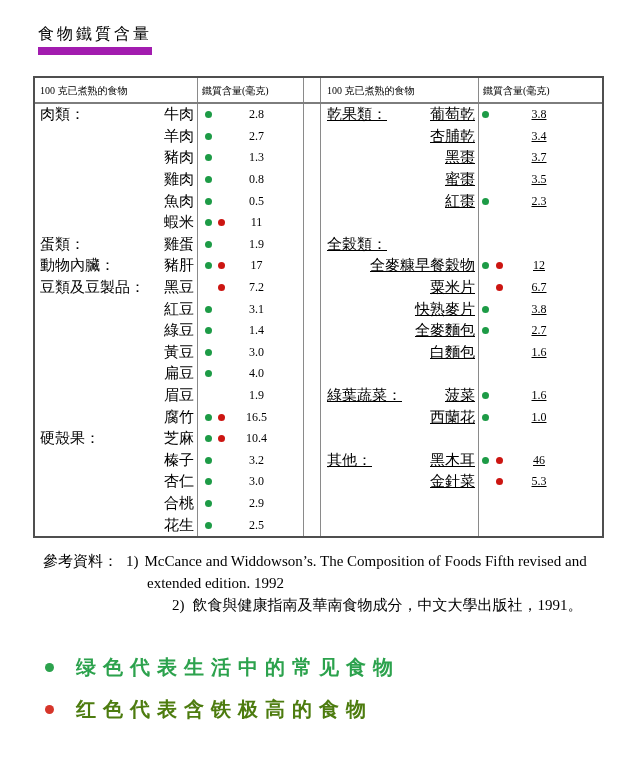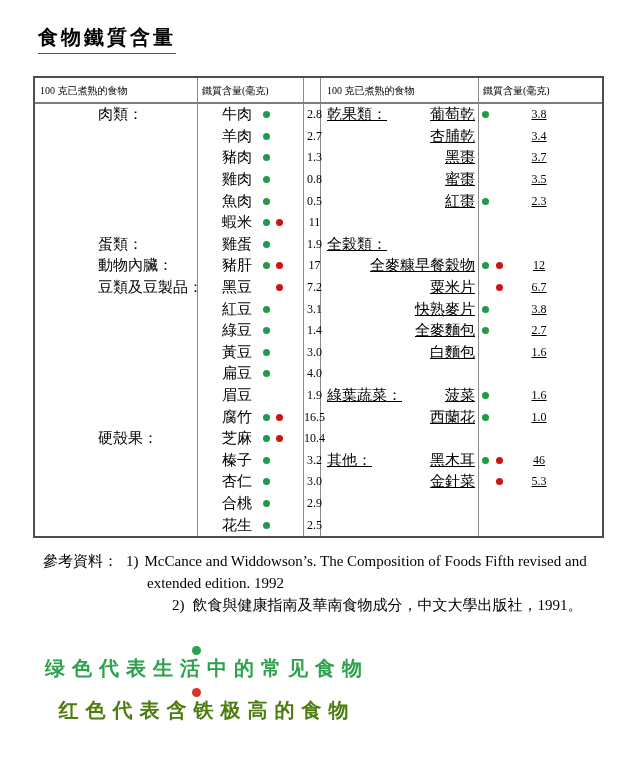--- a/index.html
+++ b/index.html
@@ -1,37 +1,37 @@
 <!DOCTYPE html>
 <html style="--green-dot: #1d9b46; --red-dot: #cc1511; --border: #4f4f4f;"><head>
 <meta charset="utf-8">
 <style>
   html,body{margin:0;padding:0;background:#ffffff;}
   body{width:640px;height:767px;position:relative;font-family:"Liberation Serif","DejaVu Serif",serif;color:#000;}
   .page{position:absolute;inset:0;background:#fff;}
 
   
-  #title{position:absolute;left:38px;top:24px;font-size:20px;font-weight:bold;
-         letter-spacing:3px;border-bottom:1px solid #a21caf;padding-bottom:2px;}
+  #title{position:absolute;left:38px;top:24px;font-size:16px;font-weight:normal;
+         letter-spacing:3px;border-bottom:8px solid #a21caf;padding-bottom:2px;}
 
   
   .tbl{position:absolute;left:33px;top:76px;width:567px;height:458px;
        border:2px solid var(--border,#4f4f4f);background:#fff;}
   .vline{position:absolute;top:0;bottom:0;width:1px;background:#8a8a8a;}
   .hsep{position:absolute;left:0;right:0;top:24px;height:2px;background:#7d7d7d;}
 
   .hcell{position:absolute;top:0;height:24px;line-height:25px;font-size:10px;
          white-space:nowrap;overflow:hidden;box-sizing:border-box;}
   .h1{left:0;width:162px;padding-left:5px;}
   .h2{left:163px;width:105px;padding-left:4px;}
   .h3{left:286px;width:157px;padding-left:6px;}
   .h4{left:444px;width:123px;padding-left:4px;}
 
   .rows{position:absolute;top:26px;}
-  #left-rows{left:13px;width:268px;padding-left:45px;}
+  #left-rows{left:0;width:268px;}
   #right-rows{left:286px;width:281px;text-decoration:underline;}
   .row{height:21.6px;display:flex;align-items:center;}
   .food{display:flex;justify-content:space-between;align-items:center;
         box-sizing:border-box;font-size:15px;white-space:nowrap;}
   #left-rows  .food{width:162px;padding:0 3px 0 5px;}
   #right-rows .food{width:157px;padding:0 3px 0 6px;}
   .val{flex:1;display:flex;align-items:center;box-sizing:border-box;}
   #left-rows  .val{padding-left:5px;}
   #right-rows .val{}
   .slot{width:13px;display:flex;justify-content:center;align-items:center;}
@@ -46,21 +46,21 @@
   
   #footnotes{position:absolute;left:43px;top:550px;font-size:15px;line-height:22px;width:575px;}
   .fline{display:flex;white-space:nowrap;}
   .fnum{margin:0 6px 0 8px;}
   .fline2{margin-left:104px;}
   .fline3{margin-left:129px;}
   .fline3 .fnum2{margin-right:8px;}
 
   
   #legend{position:absolute;left:45px;top:646px;}
-  .leg-row{display:flex;align-items:center;height:42px;flex-direction:column;}
+  .leg-row{display:flex;align-items:center;height:42px;}
   .leg-dot{width:9px;height:9px;border-radius:50%;margin-right:22px;flex:none;}
   .leg-text{font-family:"DejaVu Sans","Liberation Sans",sans-serif;font-weight:bold;
             font-size:20px;letter-spacing:7px;white-space:nowrap;}
 </style>
 </head>
 <body>
 
 <div class="page">
 
   <div id="title">食物鐵質含量</div>

